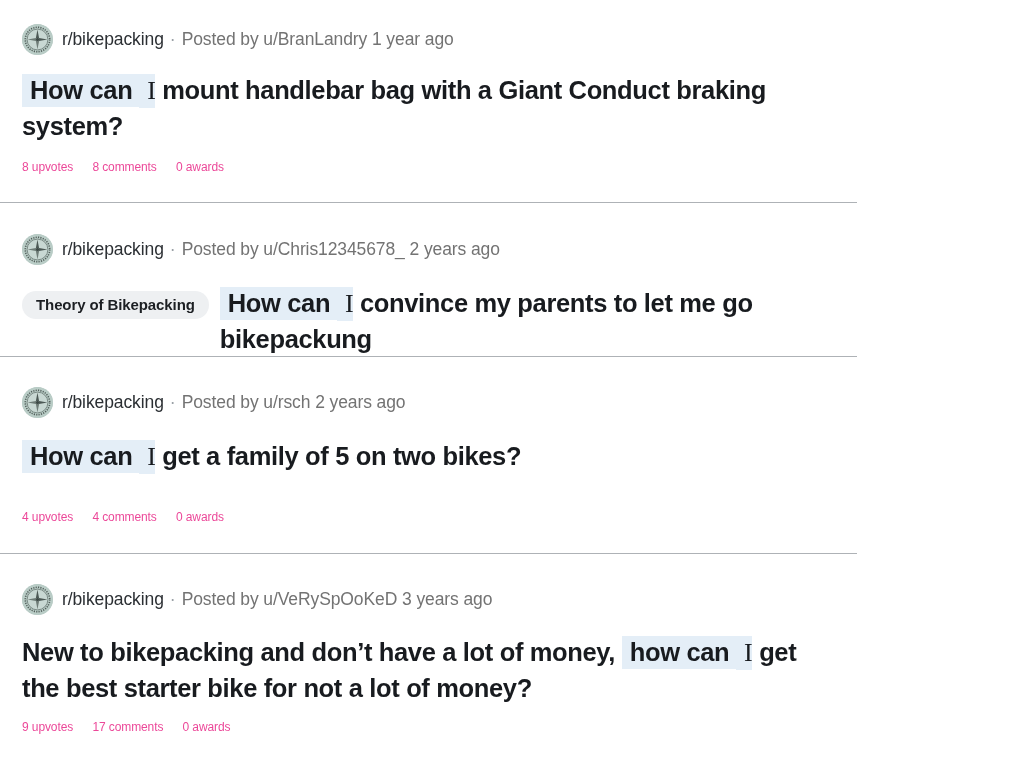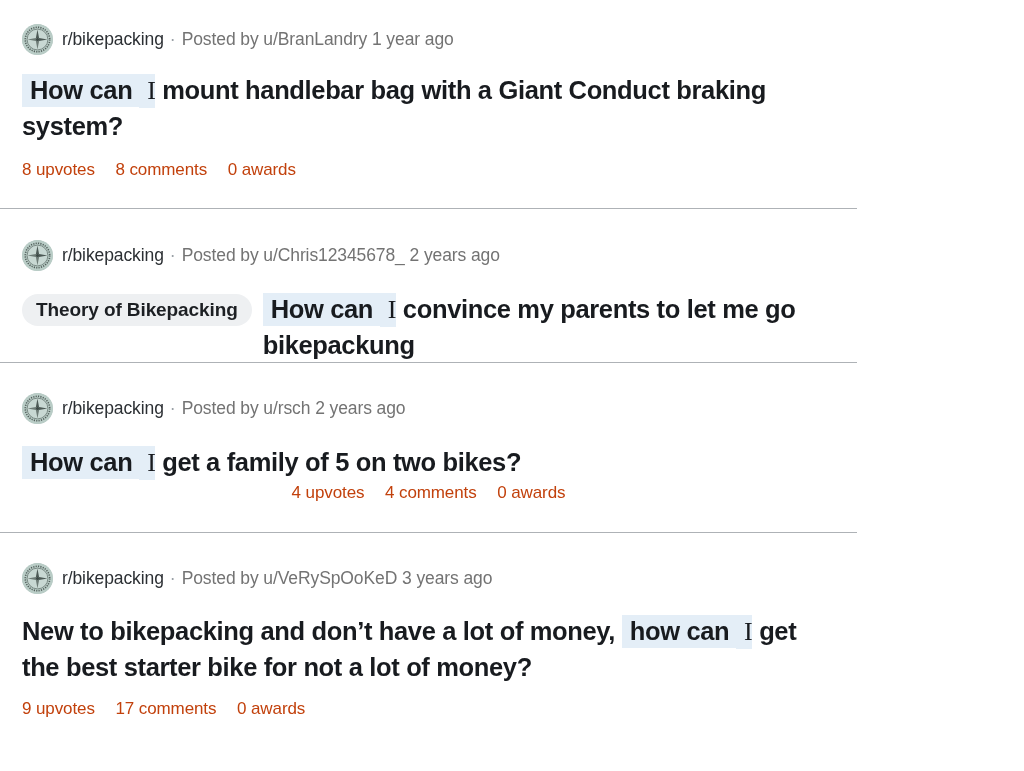--- a/index.html
+++ b/index.html
@@ -77,21 +77,21 @@
   .title-row {
     display: flex;
     align-items: baseline;
     flex-wrap: wrap;
   }
 
   .flair {
     display: inline-block;
     background: #eef0f2;
     color: #1c1f23;
-    font-size: 19px;
+    font-size: 15px;
     font-weight: bold;
     border-radius: 999px;
     padding: 6px 14px 7px 14px;
     margin-right: 11px;
     line-height: 1;
     letter-spacing: -0.1px;
     position: relative;
     top: -2px;
   }
 
@@ -112,22 +112,22 @@
   }
 
   .post-title .serif-i {
     font-family: "Liberation Serif", serif;
     font-weight: normal;
     font-size: 26px;
   }
 
   
   .post-stats {
-    font-size: 17px;
-    color: #c2410c;
+    font-size: 12px;
+    color: #ec4899;
     letter-spacing: -0.1px;
     white-space: nowrap;
   }
   .post-stats .stat {
     display: inline-block;
   }
   .post-stats .stat + .stat {
     margin-left: 16px;
   }
 
@@ -135,21 +135,21 @@
   .post-1 .post-header { padding-top: 24px; }
   .post-1 .title-row   { margin-top: 18px; }
   .post-1 .post-stats  { margin-top: 17px; padding-bottom: 28px; }
 
   .post-2 .post-header { padding-top: 31px; }
   .post-2 .title-row   { margin-top: 21px; }
   .post-2 .post-stats  { margin-top: 17px; padding-bottom: 29px; }
 
   .post-3 .post-header { padding-top: 30px; }
   .post-3 .title-row   { margin-top: 21px; }
-  .post-3 .post-stats  { margin-top: 2px; padding-bottom: 29px; text-align: center; }
+  .post-3 .post-stats  { margin-top: 35px; padding-bottom: 29px; }
 
   .post-4 .post-header { padding-top: 30px; }
   .post-4 .title-row   { margin-top: 20px; }
   .post-4 .post-stats  { margin-top: 15px; padding-bottom: 22px; }
 </style>
 </head>
 <body>
 
 <div id="results-list">
 

